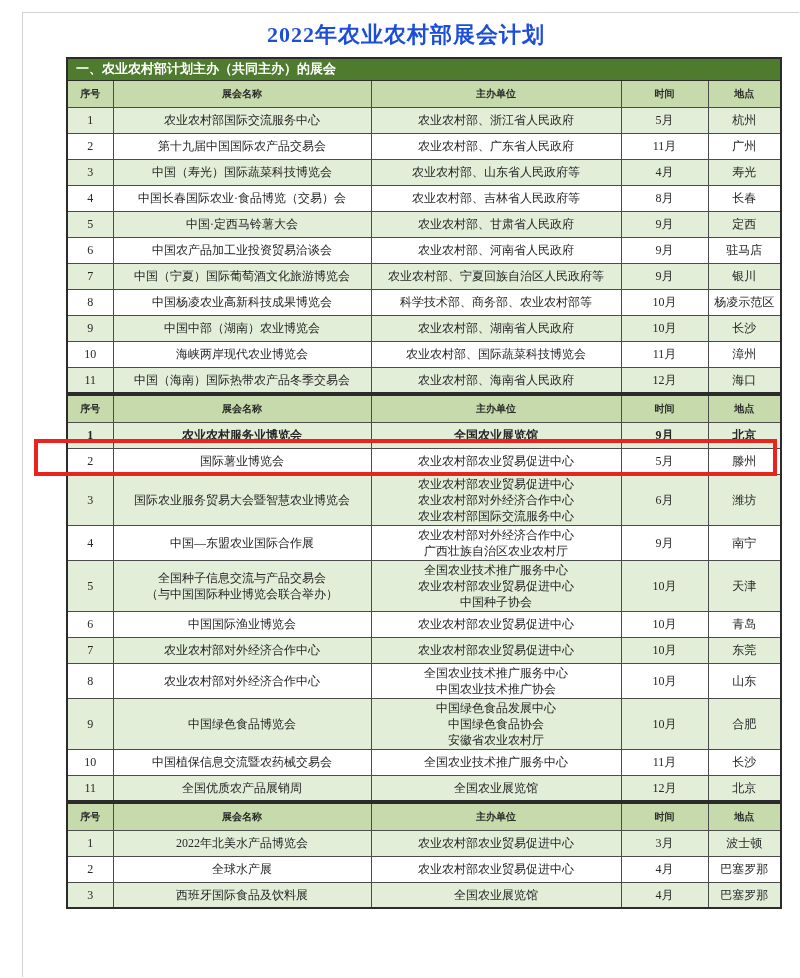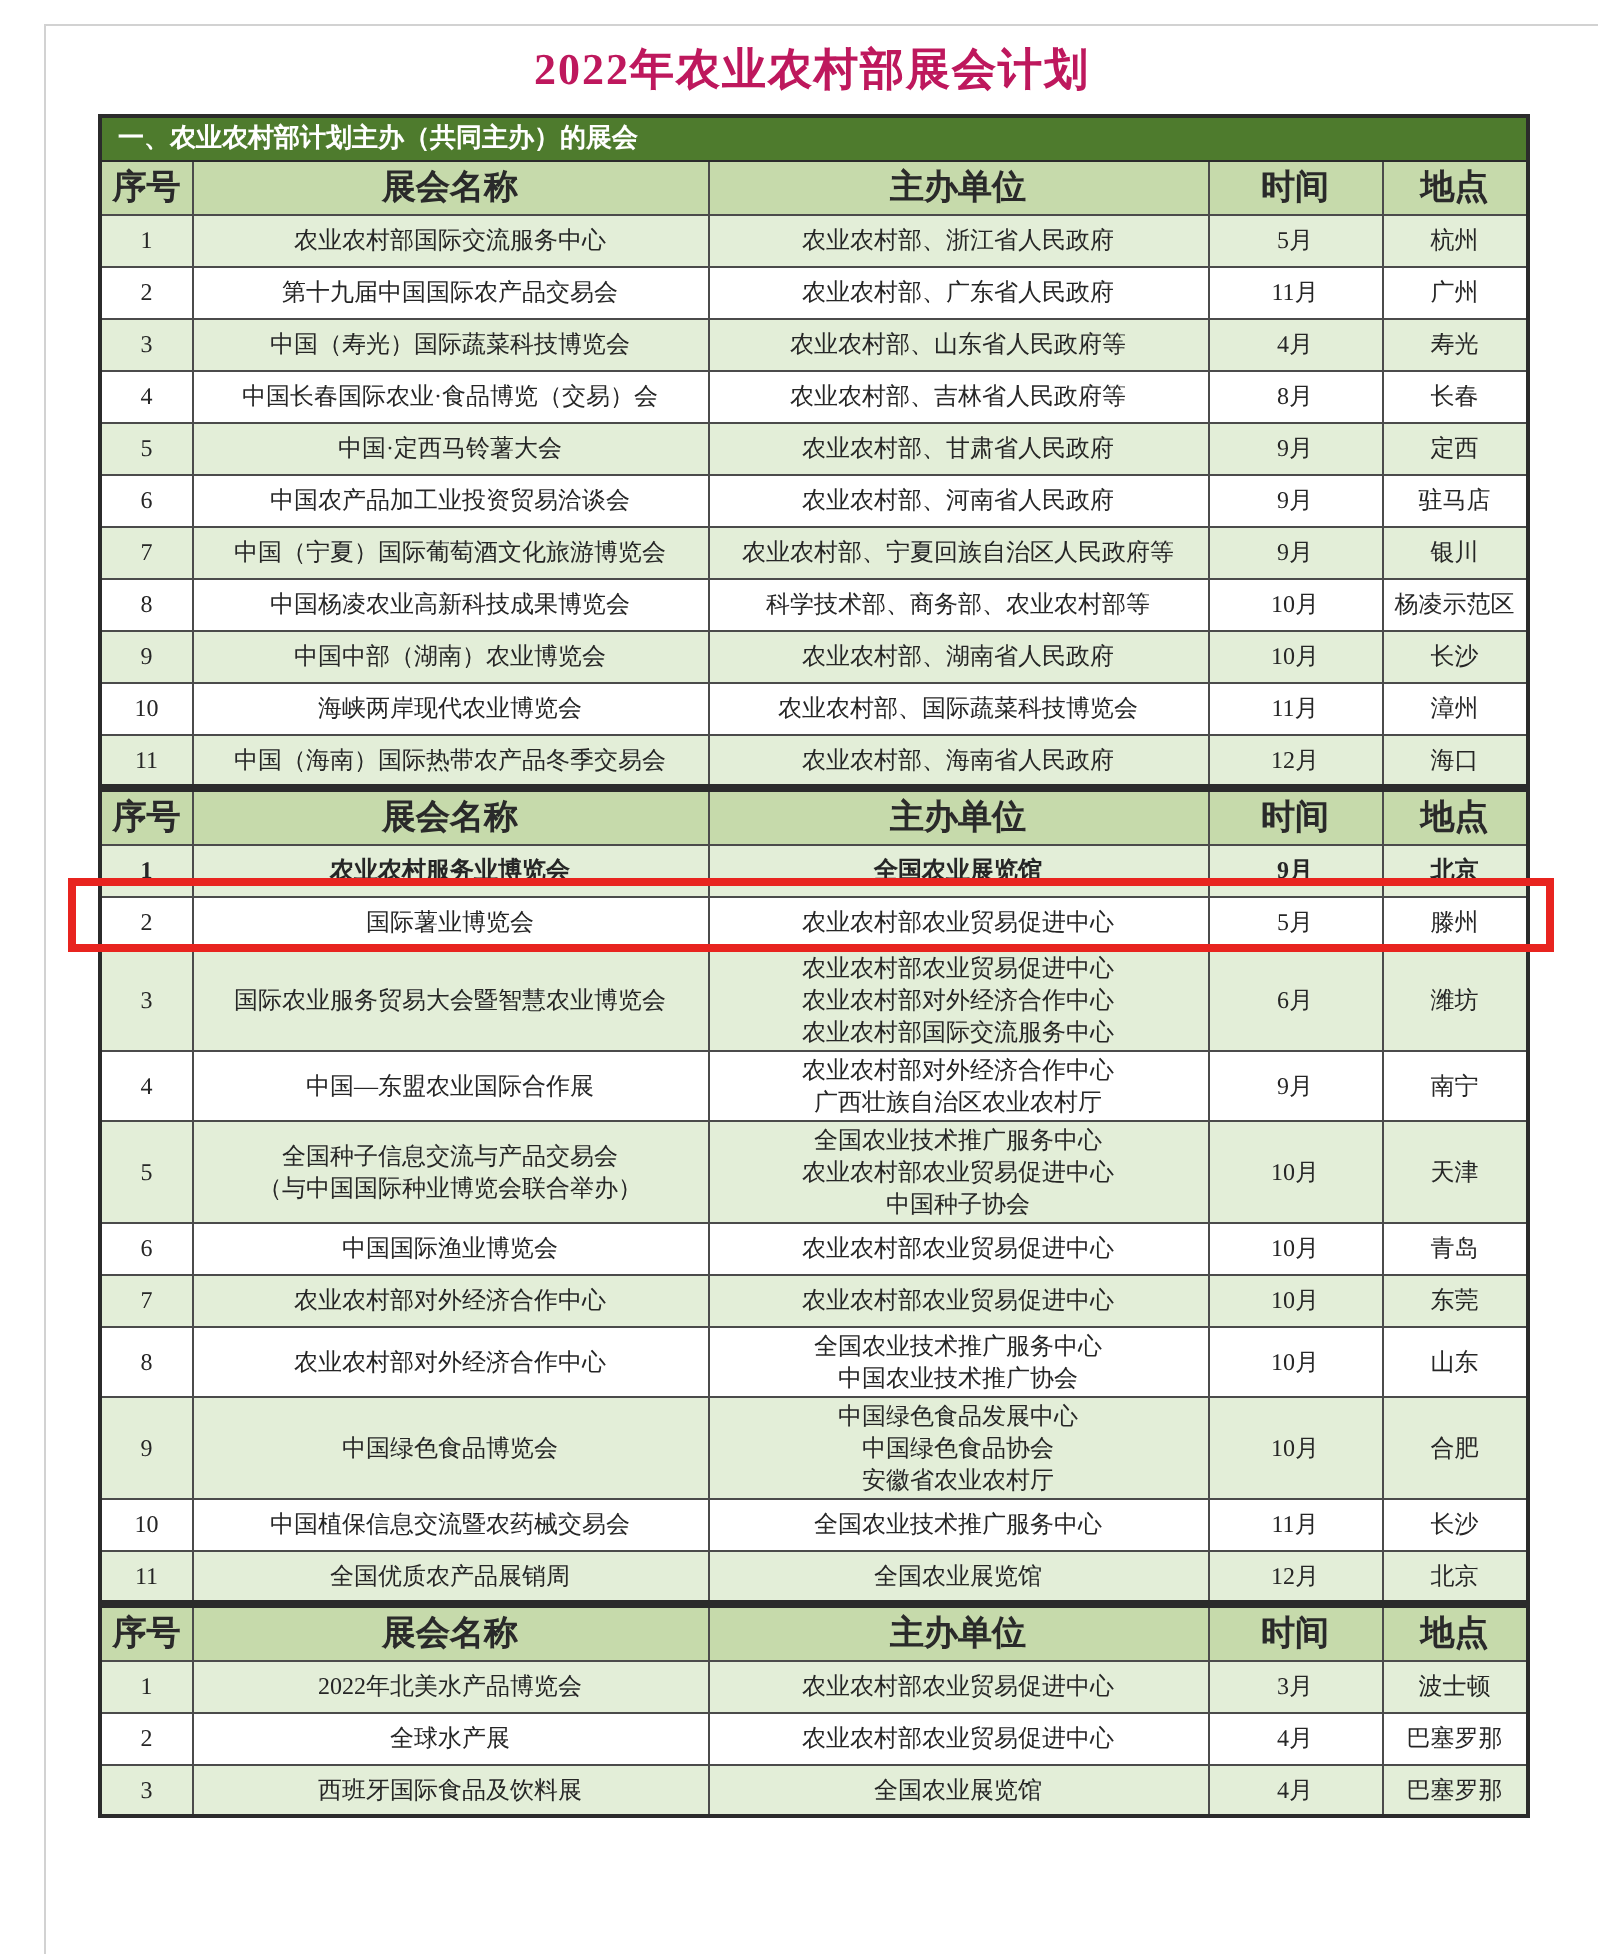--- a/index.html
+++ b/index.html
@@ -2,30 +2,30 @@
 <html><head>
 <meta charset="utf-8">
 <style>
   * { margin:0; padding:0; box-sizing:border-box; }
   html,body { width:800px; height:978px; background:#ffffff; overflow:hidden;
     font-family:"Liberation Serif","DejaVu Serif",serif; color:#262626; }
   .page-edge { position:absolute; left:22px; top:12px; width:777px; height:965px;
     border-left:1px solid #d2d2d2; border-top:1px solid #d2d2d2; pointer-events:none; }
   .doc { position:absolute; left:49px; top:12px; width:714px; }
   .title { height:45px; display:flex; align-items:center; justify-content:center;
-    font-size:22px; font-weight:bold; color:#be185d; letter-spacing:1px; }
+    font-size:22px; font-weight:bold; color:#1d4ed8; letter-spacing:1px; }
   table { width:714px; border-collapse:collapse; table-layout:fixed;
-    border:2px solid #2b2b2b; }
+    border:2px solid #2b2b2b;margin-left:17px; }
   col.c-no { width:46px; } col.c-name { width:258px; } col.c-org { width:250px; }
   col.c-time { width:87px; } col.c-place { width:73px; }
   td, th { border:1px solid #4b4b4b; text-align:center; vertical-align:middle;
     font-size:12px; line-height:16px; padding:1px 2px; overflow:hidden; }
   tr.band td { background:#4e7b2d; color:#ffffff; font-weight:bold; text-align:left;
     font-size:13px; height:22px; padding-left:8px; border:1px solid #2b2b2b; }
-  tr.head th { background:#c6daab; font-weight:bold; height:27px; font-size:17px; color:#2a2a2a; }
+  tr.head th { background:#c6daab; font-weight:bold; height:27px; font-size:10px; color:#2a2a2a; }
   tr.h1 td { height:26px; }
   tr.h2 td { height:33px; }
   tr.h3 td { height:51px; }
   tr.alt td { background:#e3eed8; }
   tr.plain td { background:#ffffff; }
   td.pre { white-space:pre-line; }
   tr.bold td { font-weight:bold; }
   .highlight-box { position:absolute; border:4px solid #e8241f; background:transparent;
     pointer-events:none; z-index:5; }
 </style>

